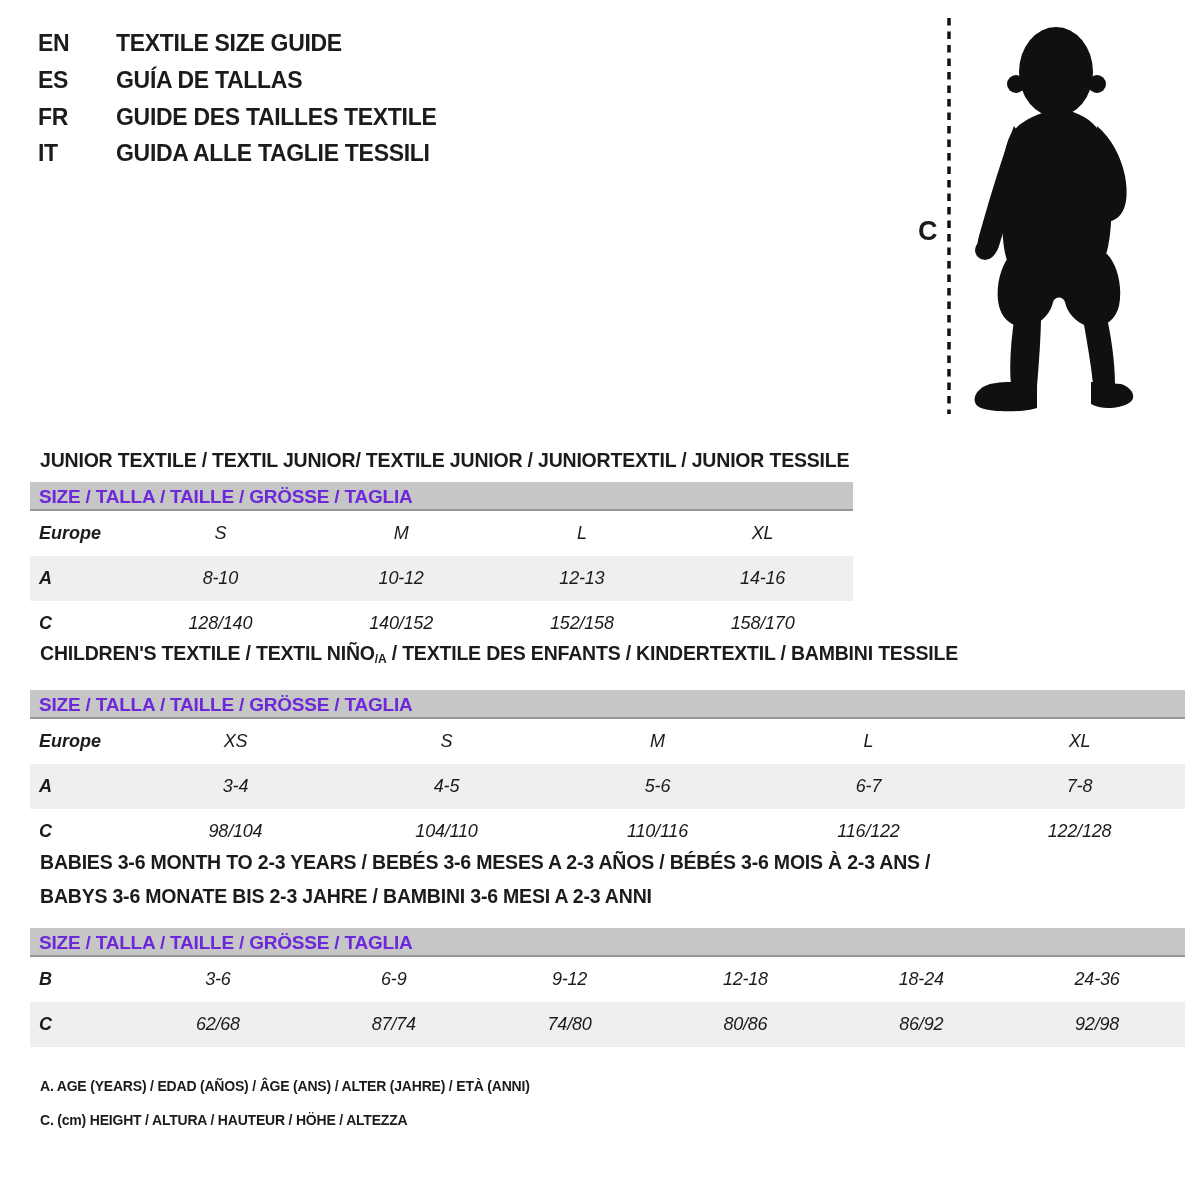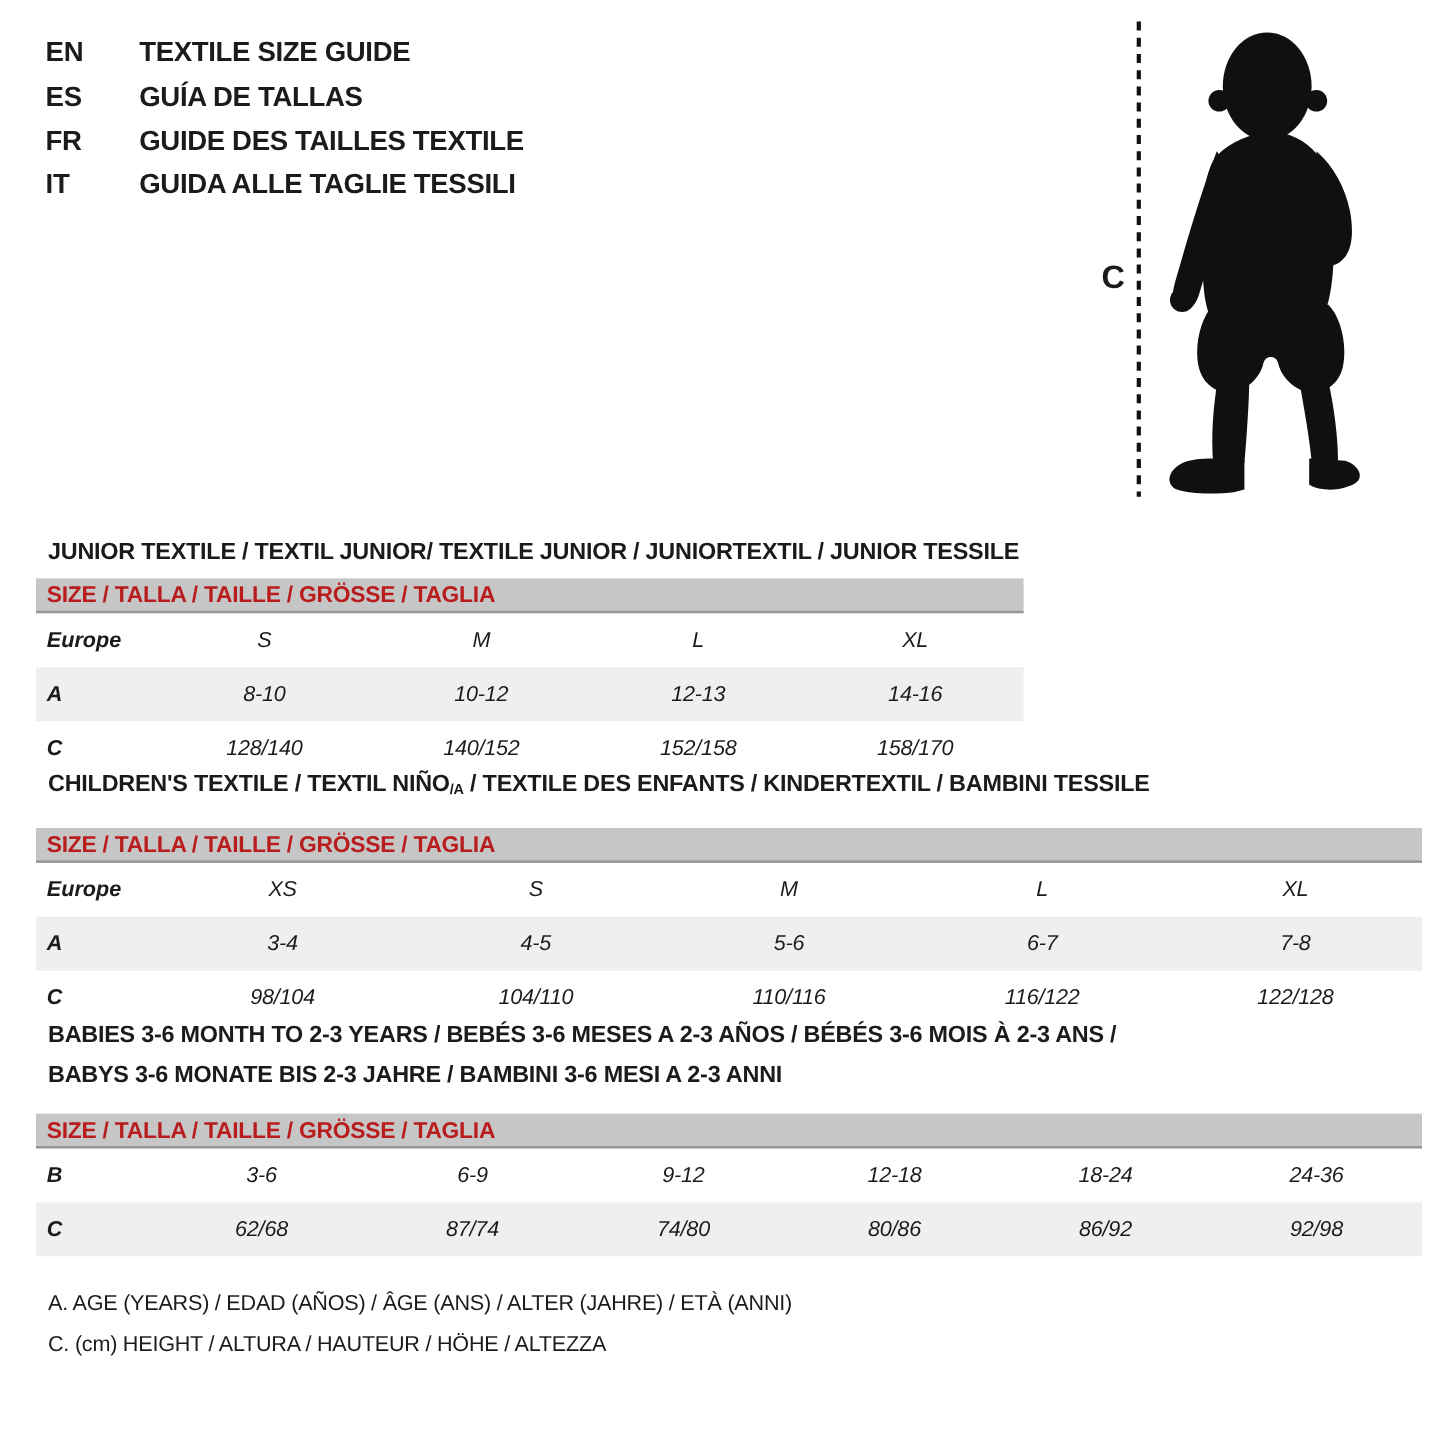--- a/index.html
+++ b/index.html
@@ -25,33 +25,33 @@
   .title-babies{top:845px;line-height:34px;}
 
   
   .table{position:absolute;left:30px;}
   .table-junior{top:482px;width:823px;}
   .table-children{top:690px;width:1155px;}
   .table-babies{top:928px;width:1155px;}
   .size-bar{
     height:29px;background:#c6c6c6;border-bottom:2px solid #969696;
     font-weight:700;font-size:19px;line-height:29px;padding-left:9px;
-    letter-spacing:-.2px;color:#b91c1c;box-sizing:border-box;
+    letter-spacing:-.2px;color:#6d28d9;box-sizing:border-box;
   }
   .trow{display:grid;height:45px;align-items:center;font-style:italic;}
   .table-junior .trow{grid-template-columns:100px repeat(4,1fr);}
   .table-children .trow{grid-template-columns:100px repeat(5,1fr);}
   .table-babies .trow{grid-template-columns:100px repeat(6,1fr);}
   .trow.shaded{background:#efefef;}
   .tlabel{padding-left:9px;font-weight:700;font-size:18px;}
   .tval{text-align:center;font-size:18px;letter-spacing:-.2px;}
 
   
   .footnotes{position:absolute;left:40px;top:1070px;line-height:33.5px;}
-  .footnote{font-weight:400;font-size:18px;letter-spacing:-.2px;white-space:nowrap;}
+  .footnote{font-weight:700;font-size:14px;letter-spacing:-.2px;white-space:nowrap;}
 </style>
 </head>
 <body>
 
 <div class="page">
 
   <div class="lang-block">
     <div class="lang-row">
       <span class="lang-code">EN</span>
       <span class="lang-title">TEXTILE SIZE GUIDE</span>

